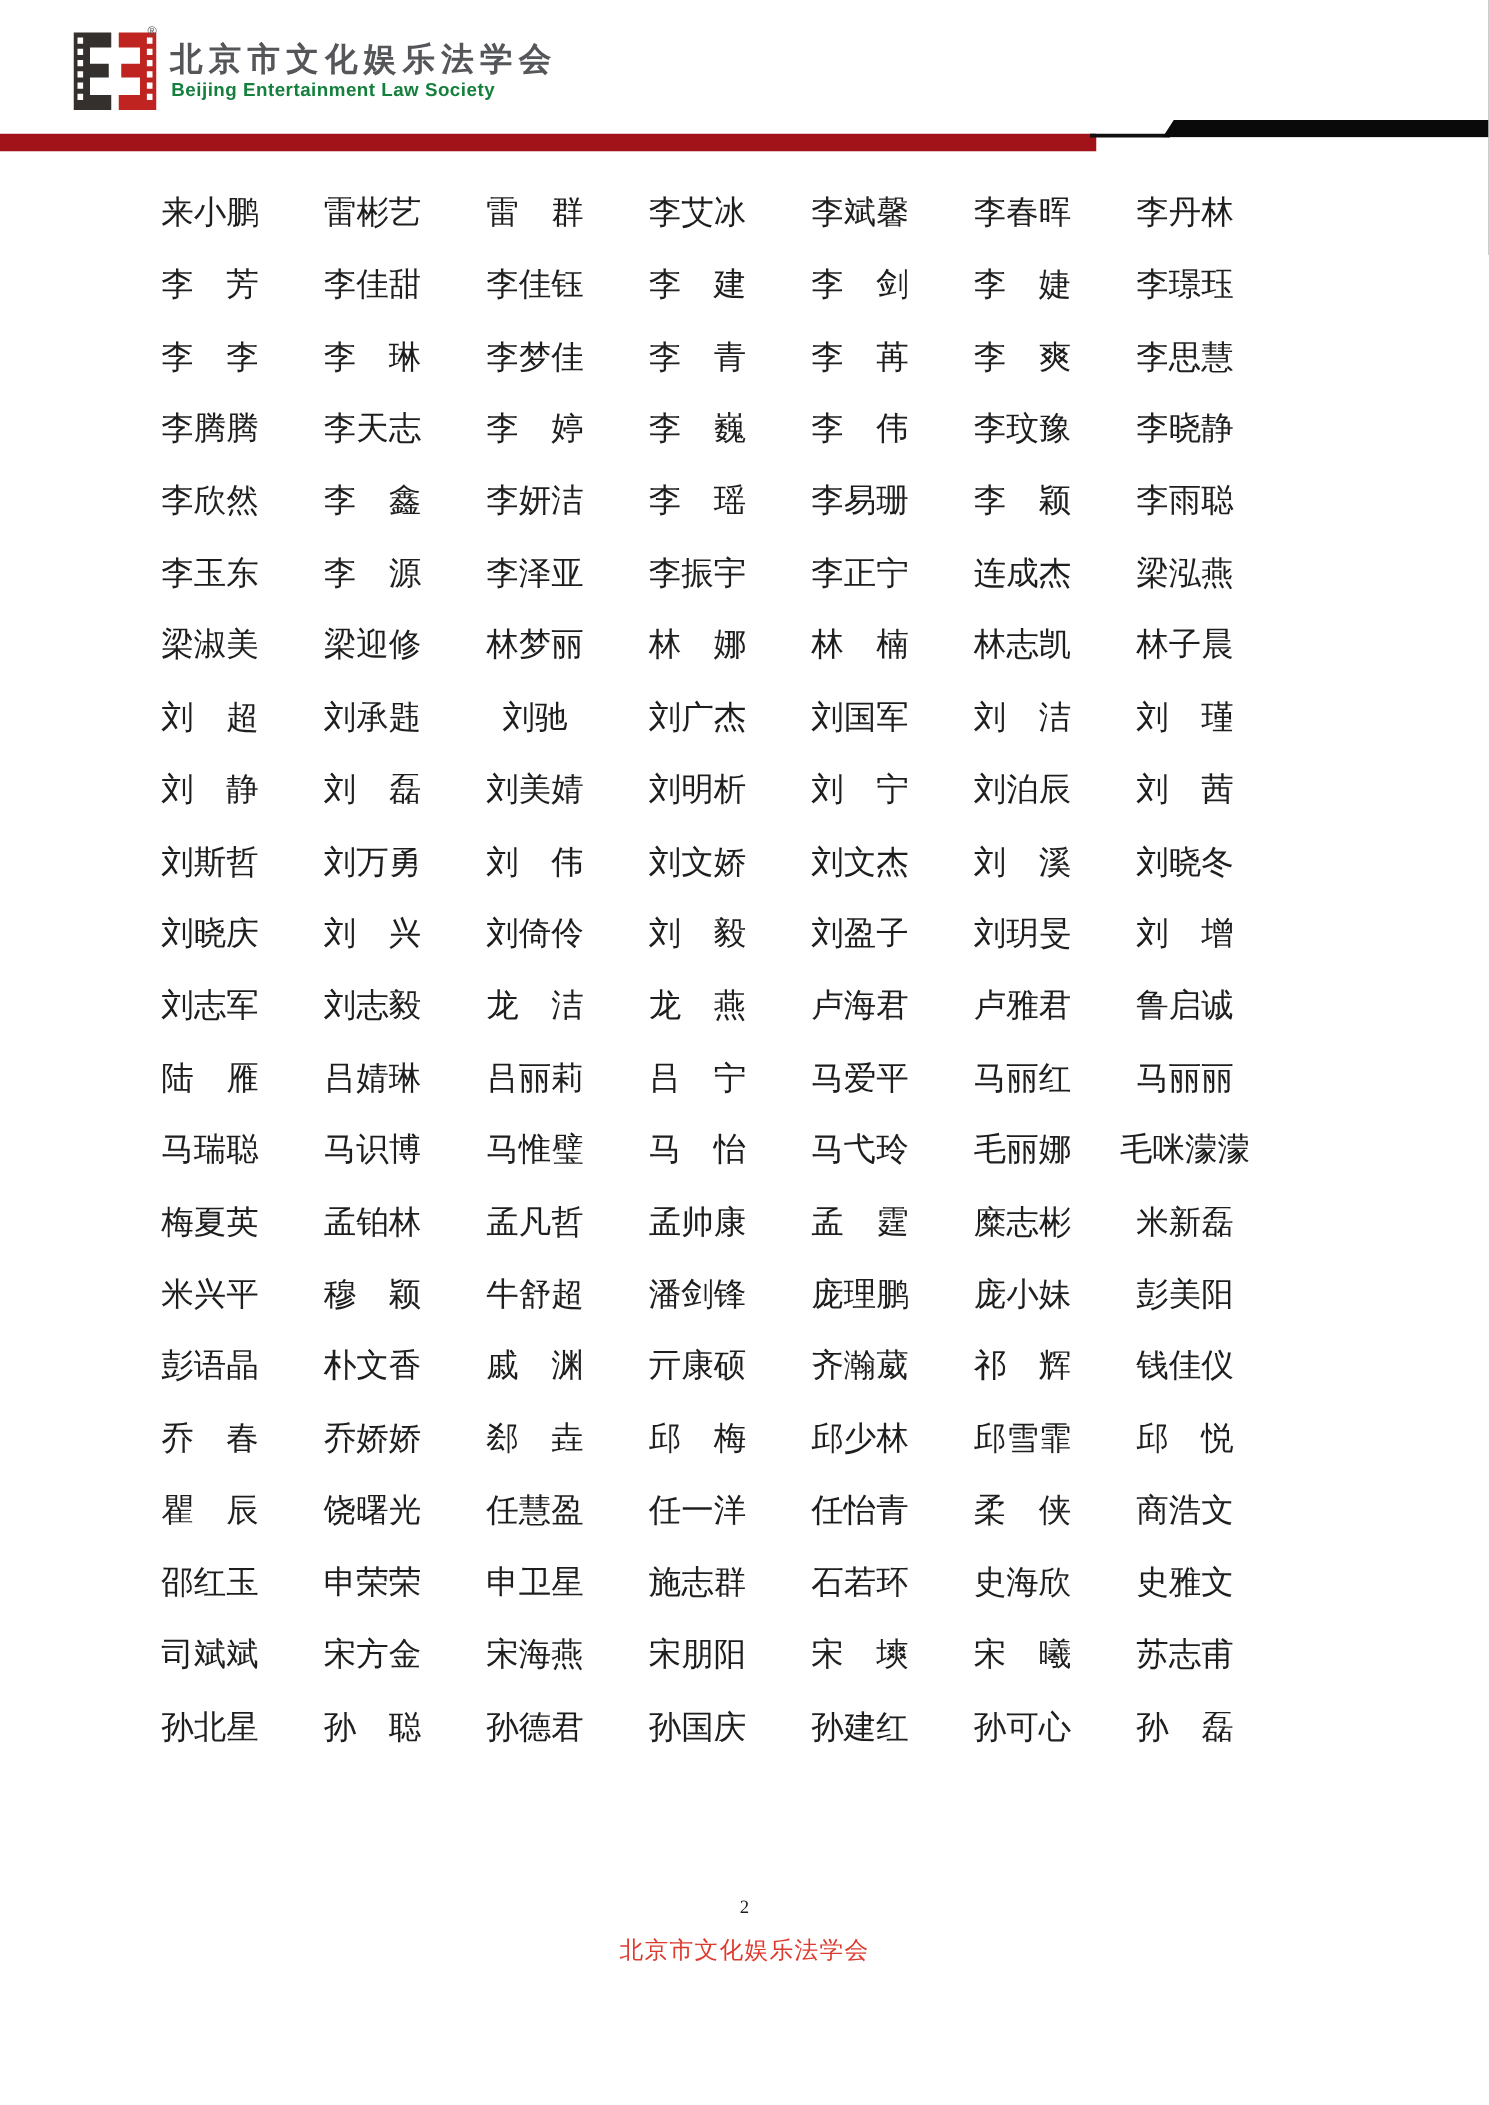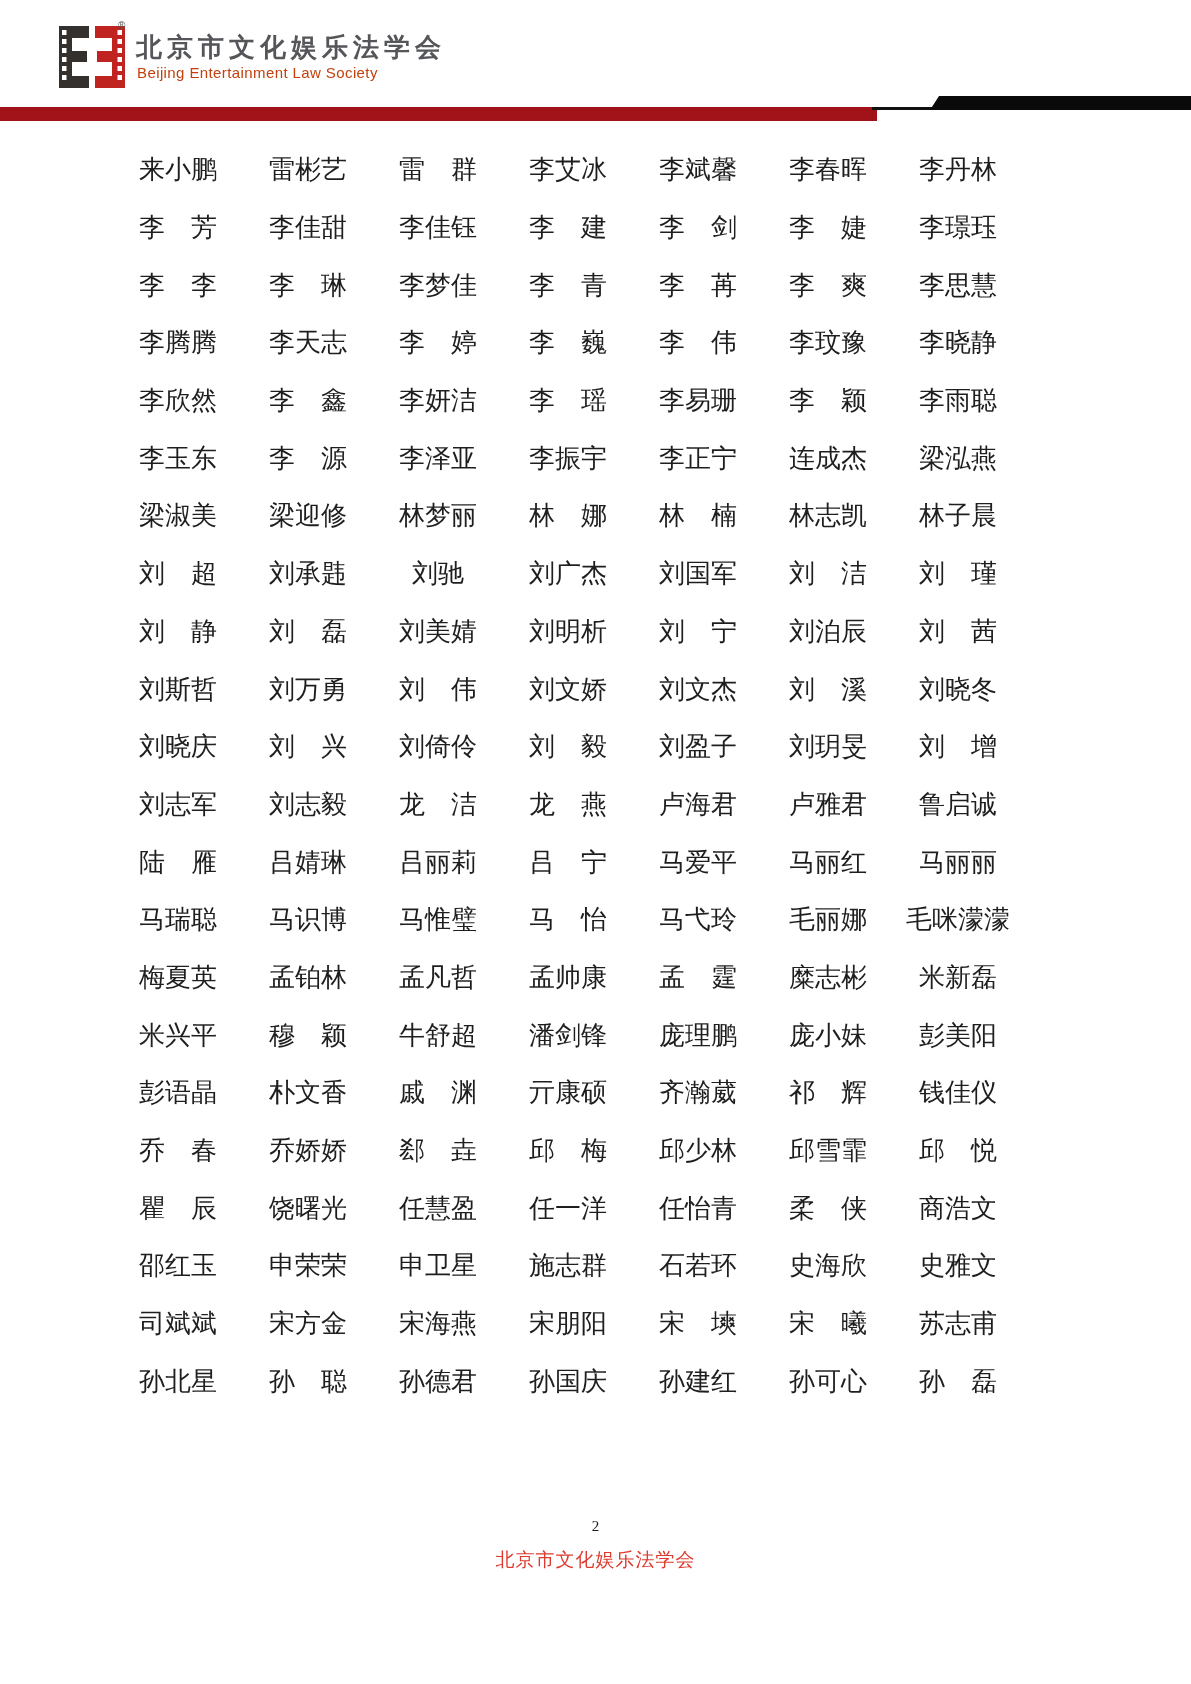--- a/index.html
+++ b/index.html
@@ -22,21 +22,21 @@
     font-family:"Liberation Sans","DejaVu Sans",sans-serif;
   }
   .org-cn{
     position:absolute;left:136px;top:30px;
     font-size:26px;font-weight:bold;color:#55565a;
     letter-spacing:5px;white-space:nowrap;
     font-family:"Liberation Sans","DejaVu Sans",sans-serif;
   }
   .org-en{
     position:absolute;left:137px;top:64px;
-    font-size:15px;font-weight:normal;color:#c2410c;
+    font-size:15px;font-weight:bold;color:#15803d;
     letter-spacing:0.4px;white-space:nowrap;
     font-family:"Liberation Sans","DejaVu Sans",sans-serif;
   }
 
   
   .rule-red{
     position:absolute;left:0;top:107px;width:877px;height:14px;
     background:#a11318;
   }
   .rule-thin{
@@ -44,21 +44,21 @@
     background:#111;
   }
   .rule-black{
     position:absolute;left:930px;top:96px;width:261px;height:14px;
     background:#0a0a0a;
     clip-path:polygon(9px 0,100% 0,100% 100%,0 100%);
   }
 
   
   .name-grid{
-    position:absolute;left:113px;top:141px;width:910px;
+    position:absolute;left:103px;top:141px;width:910px;
     display:grid;
     grid-template-columns:repeat(7,1fr);
     grid-auto-rows:57.7px;
   }
   .cell{
     display:flex;align-items:center;justify-content:center;
     font-size:26px;color:#1e1e1e;
     white-space:nowrap;
   }
 

